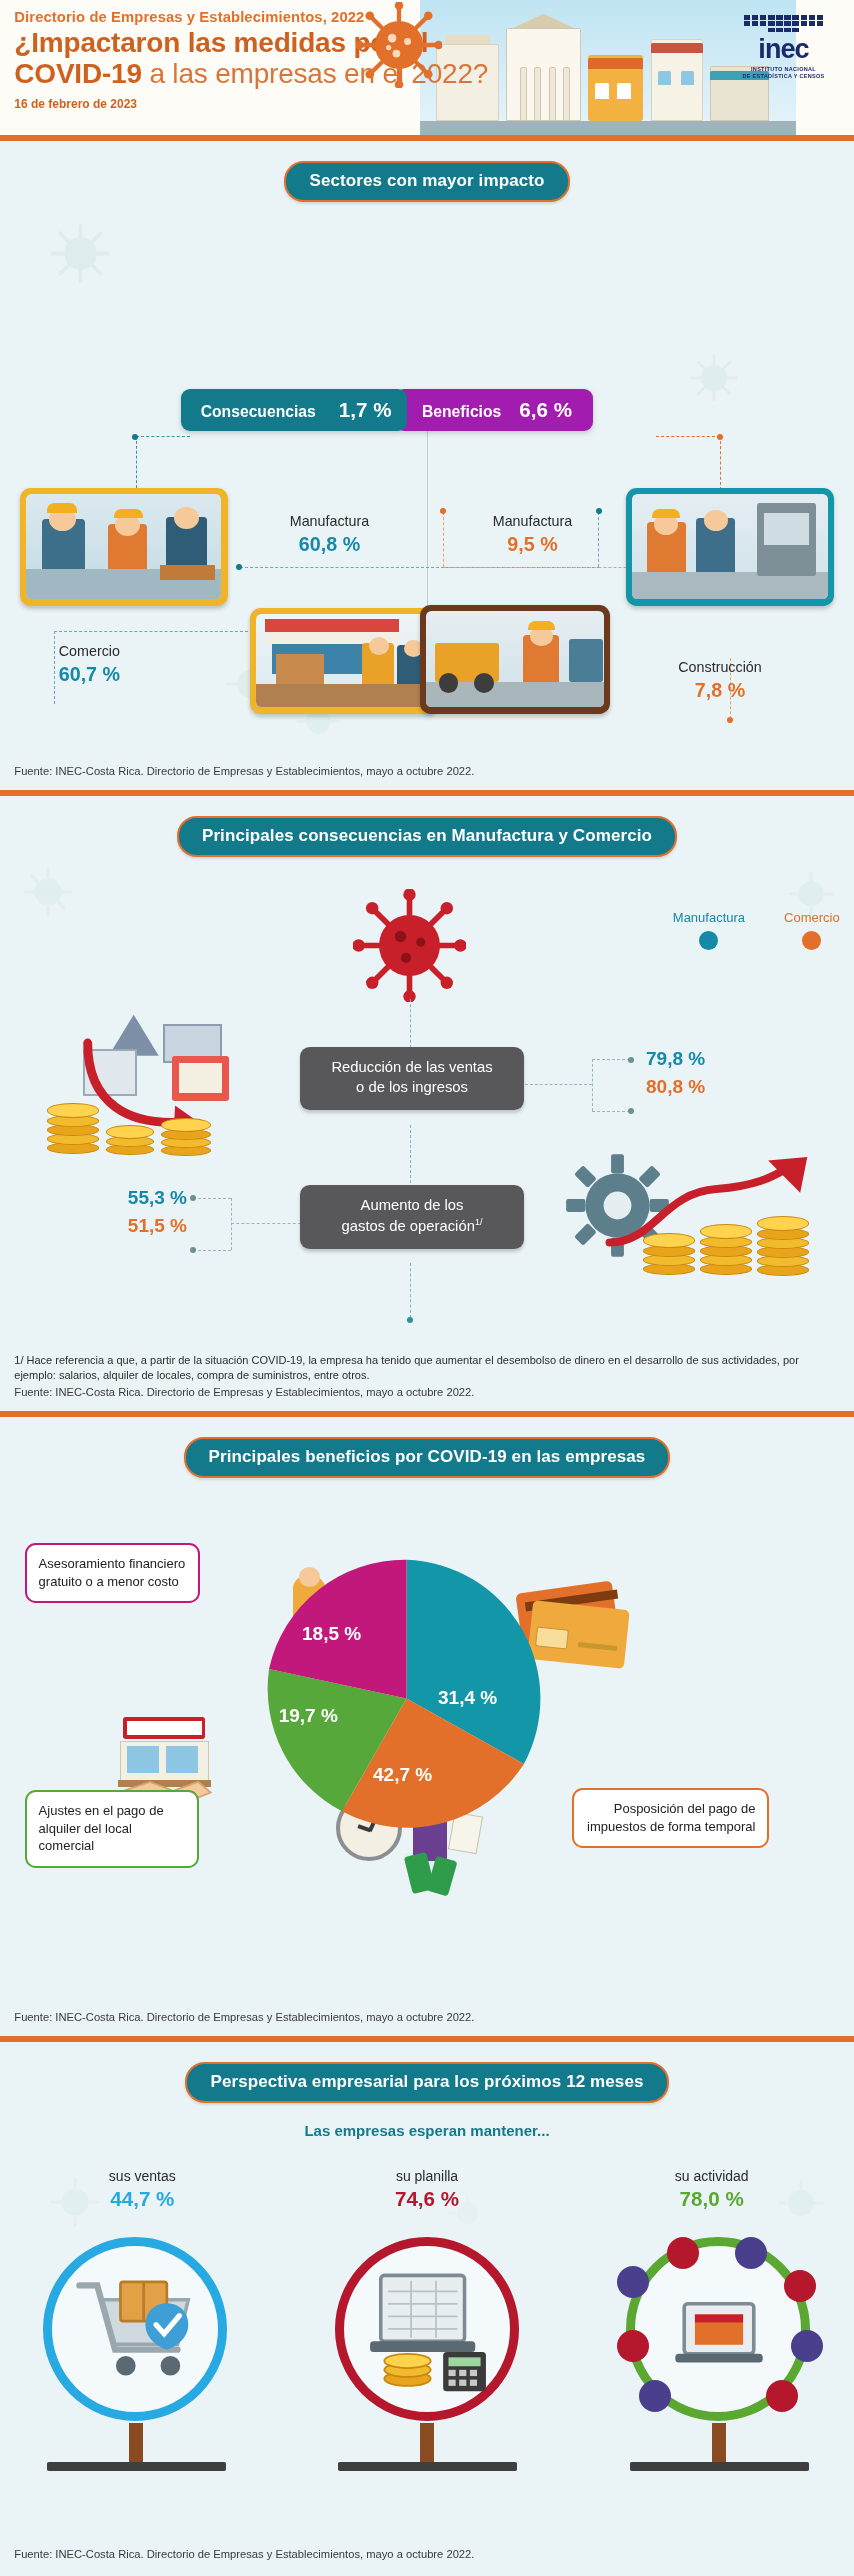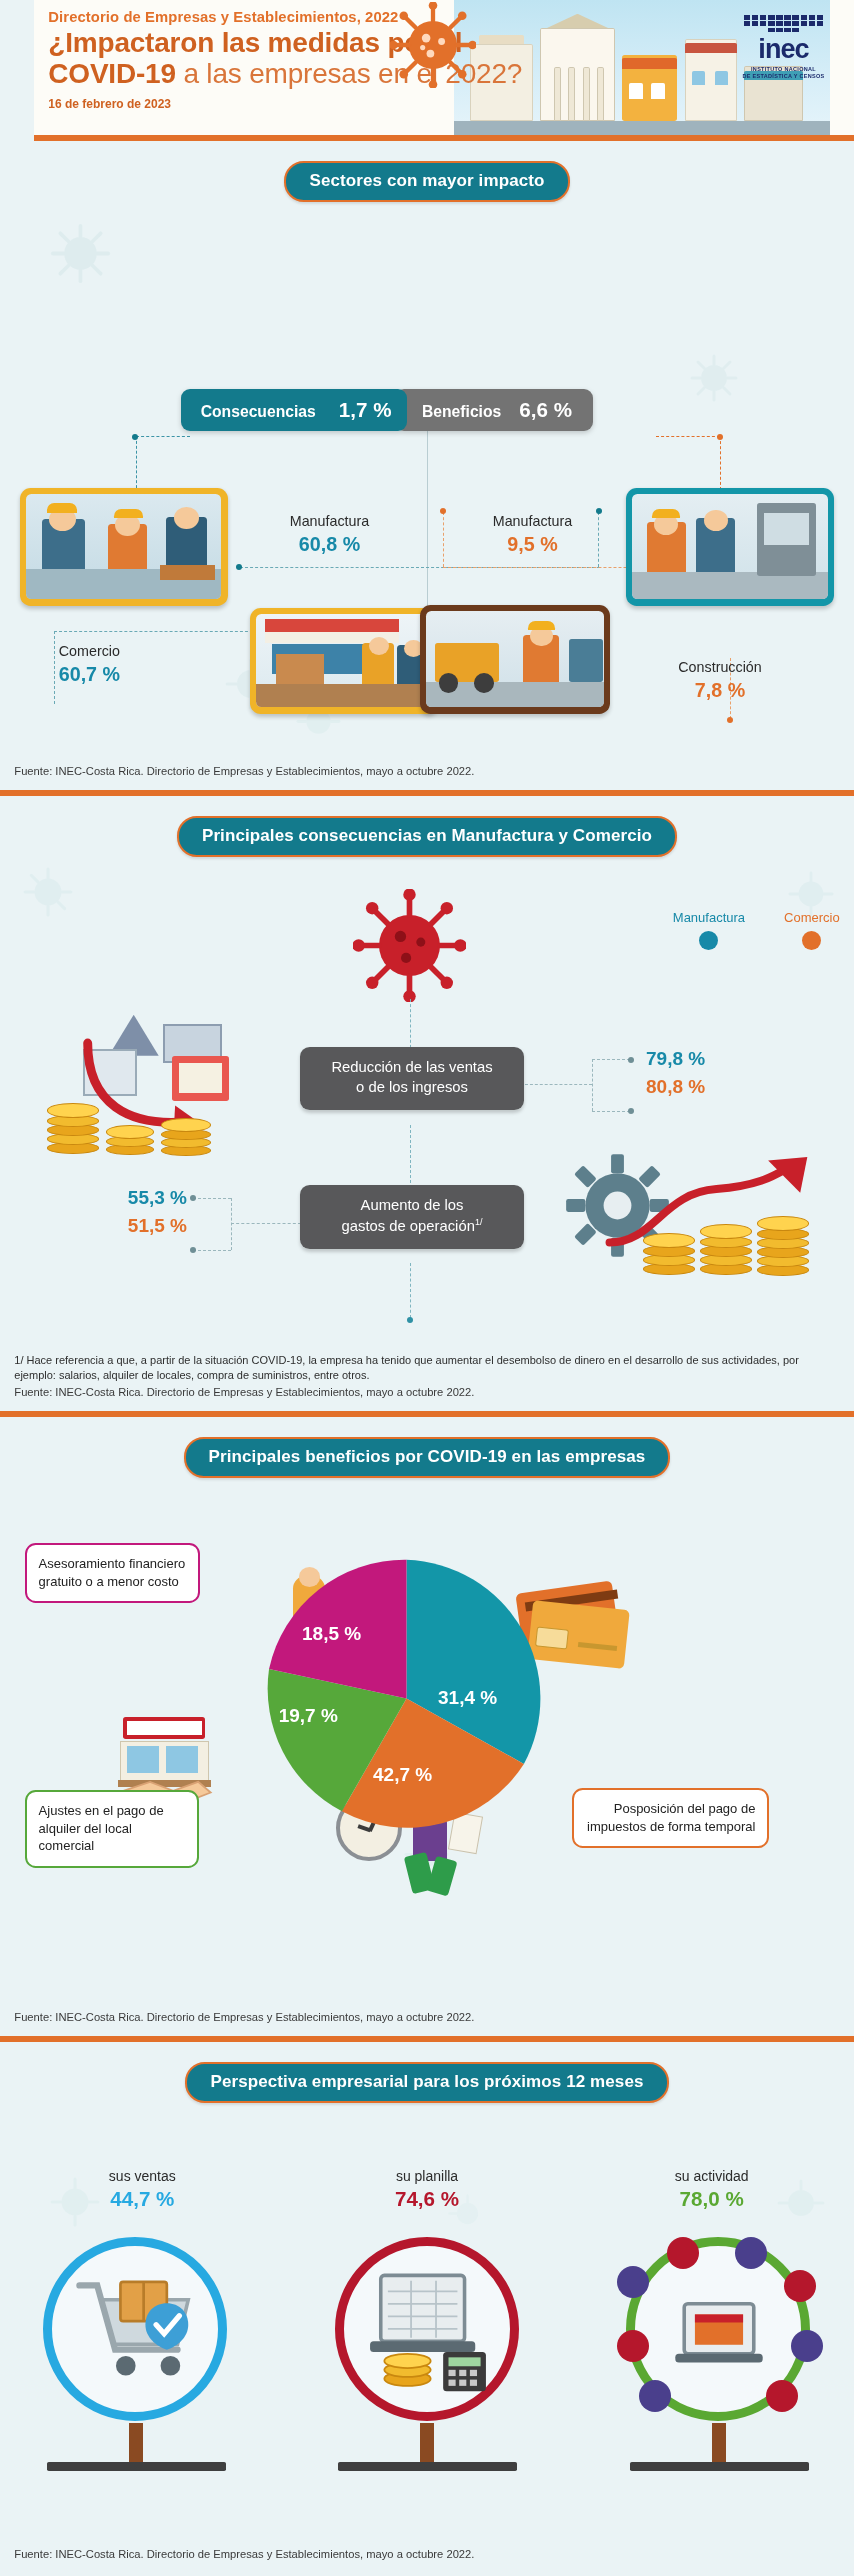--- a/index.html
+++ b/index.html
@@ -17,21 +17,20 @@
     background: #eaf3f5;
   }
 
   
   .header {
     position: relative;
     height: 141px;
     background: #fdfcf7;
     border-bottom: 6.3px solid #e2702a;
     overflow: hidden;
-    margin-left: 34px;
   }
   .header-text { position: absolute; left: 14.3px; top: 9px; z-index: 6; }
   .kicker {
     font-size: 14.8px; font-weight: bold; color: #e2702a; letter-spacing: 0.1px;
     font-family: "Liberation Sans", sans-serif;
   }
   .title {
     font-size: 28px; font-weight: bold; line-height: 1.12; color: #cf6120;
     margin-top: 1.8px; letter-spacing: -0.2px;
   }
@@ -81,21 +80,21 @@
   .s1 { height: 629px; }
   .barrow {
     position: absolute; left: 181px; top: 228px; display: flex; z-index: 4;
     filter: drop-shadow(0 2.7px 2.7px rgba(0,0,0,.18));
   }
   .bar-blue {
     background: #137a8c; color: #fff; border-radius: 9px; padding: 9px 16px 9.8px 19.7px;
     display: flex; align-items: baseline; gap: 23px; margin-right: -12.5px; z-index: 2;
   }
   .bar-orange {
-    background: #737373; color: #fff; border-radius: 9px; padding: 9px 21.5px 9.8px 27px;
+    background: #a21caf; color: #fff; border-radius: 9px; padding: 9px 21.5px 9.8px 27px;
     display: flex; align-items: baseline; gap: 18px; z-index: 1;
   }
   .bar-lab { font-size: 15.7px; font-weight: bold; }
   .bar-val { font-size: 20.6px; font-weight: bold; }
 
   .sec-label { position: absolute; text-align: center; z-index: 5; }
   .sec-label .nm { font-size: 14.3px; color: #2b2b2b; line-height: 1.3; }
   .sec-label .pc { font-size: 19.7px; font-weight: bold; margin-top: 2.7px; }
   .c-blue { color: #1789a8; }
   .c-orange { color: #e2702a; }
@@ -744,20 +743,21 @@
             <circle cx="50" cy="50" r="26"></circle>
             <g stroke="#dceeee" stroke-width="6" stroke-linecap="round">
               <line x1="50" y1="24" x2="50" y2="6"></line>
               <line x1="24" y1="50" x2="6" y2="50"></line>
             </g>
           </g>
         </svg>
     </div>
 
     <div class="pill">Perspectiva empresarial para los próximos 12 meses</div>
+    <div class="sub-title">Las empresas esperan mantener...</div>
 
     <div class="kpis">
       <div class="kpi">
         <div class="kname">sus ventas</div>
         <div class="kval k1">44,7 %</div>
       </div>
       <div class="kpi">
         <div class="kname">su planilla</div>
         <div class="kval k2">74,6 %</div>
       </div>

